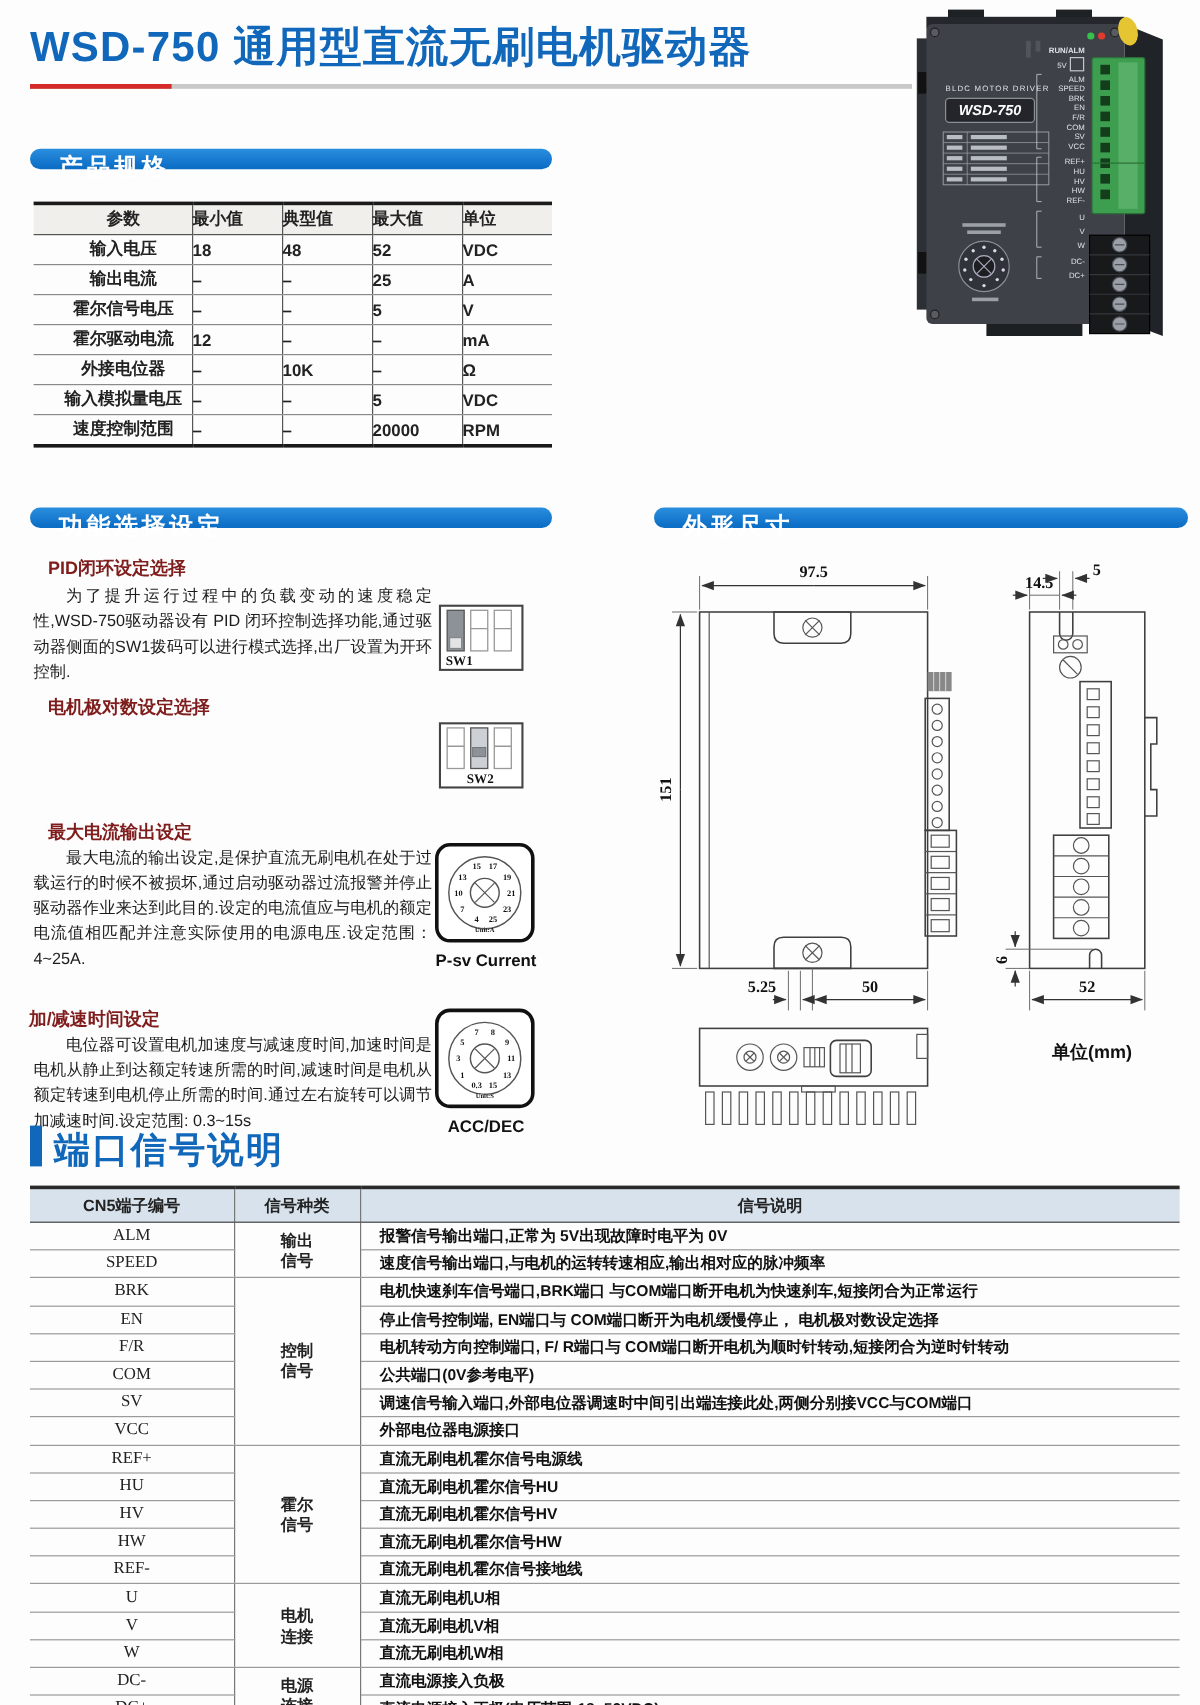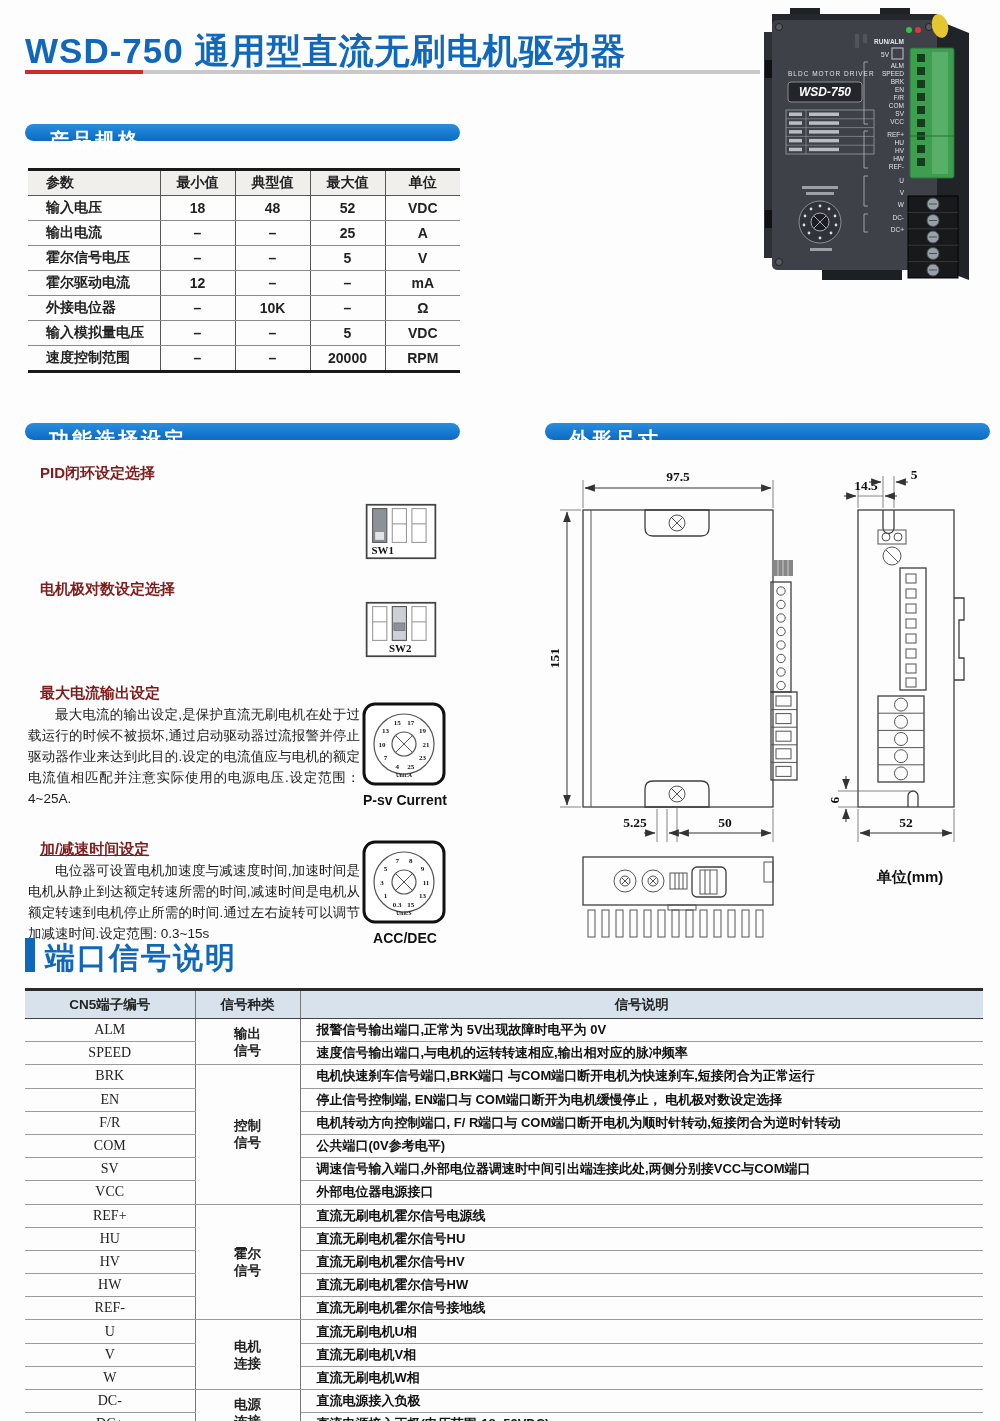--- a/index.html
+++ b/index.html
@@ -1,34 +1,34 @@
 <!DOCTYPE html>
 <html><head>
 <meta charset="utf-8">
 <style>
   html,body{margin:0;padding:0;background:#fff;}
   body{font-family:"Liberation Sans","DejaVu Sans",sans-serif;color:#222;}
   .page{position:relative;width:1000px;height:1421px;background:#fdfdfd;overflow:hidden;}
 
   
-  .title{position:absolute;left:25px;top:16px;font-size:35px;font-weight:800;color:#1168bb;letter-spacing:1px;margin-top:12px;}
+  .title{position:absolute;left:25px;top:16px;font-size:35px;font-weight:800;color:#1168bb;letter-spacing:1px;}
   .rule{position:absolute;left:25px;top:70px;width:735px;height:4px;background:#c9c9c9;}
   .rule .red{position:absolute;left:0;top:0;width:118px;height:4px;background:#d42a2a;}
 
   
   .banner{position:absolute;height:17px;border-radius:17px;background:linear-gradient(180deg,#2a8ede 0%,#0d6ec6 90%);
           color:#fff;font-size:20px;font-weight:700;line-height:33px;padding-left:24px;letter-spacing:3px;box-sizing:border-box;}
 
   
   .spec{position:absolute;left:28px;top:168px;width:432px;border-collapse:collapse;table-layout:fixed;font-size:14px;}
-  .spec th,.spec td{border-bottom:1px solid #8a8a8a;height:24px;padding:0;text-align:center;font-weight:600;}
+  .spec th,.spec td{border-bottom:1px solid #8a8a8a;height:24px;padding:0;text-align:left;font-weight:600;}
   .spec tr.hd th{border-top:3px solid #1a1a1a;border-bottom:1px solid #555;background:#f1efec;font-weight:700;}
   .spec tr:last-child td{border-bottom:3px solid #1a1a1a;}
   .spec th+th,.spec td+td{border-left:1px solid #555;}
-  .spec td:first-child,.spec th:first-child{text-align:left;padding-left:18px;}
+  .spec td:first-child,.spec th:first-child{text-align:center;padding-left:18px;}
 
   
   .fn-h{position:absolute;font-size:15px;font-weight:700;color:#7f1d1d;}
   .fn-p{position:absolute;width:332px;font-size:13.5px;line-height:21px;font-weight:500;color:#1c1c1c;text-indent:2em;text-align:justify;}
   .dip{position:absolute;width:72px;height:57px;}
   .swlabel{font-family:"Liberation Serif","DejaVu Serif",serif;font-weight:700;font-size:10px;fill:#111;}
   .dial{position:absolute;width:84px;height:84px;}
   .dialnum{font-family:"Liberation Serif","DejaVu Serif",serif;font-size:7px;font-weight:600;fill:#111;text-anchor:middle;}
   .dialunit{font-family:"Liberation Serif","DejaVu Serif",serif;font-size:5.5px;font-weight:600;fill:#111;text-anchor:middle;}
   .figlabel{position:absolute;width:110px;text-align:center;font-size:14px;font-weight:700;color:#111;}
@@ -265,20 +265,21 @@
           <td>–</td>
           <td>20000</td>
           <td>RPM</td>
         </tr>
   </tbody>
     </table>
 
   <div class="banner" style="left:25px;top:423px;width:435px;">功能选择设定</div>
 
   <div class="fn-h" style="left:40px;top:464px;">PID闭环设定选择</div>
+  <div class="fn-p" style="left:28px;top:486px;">为了提升运行过程中的负载变动的速度稳定性,WSD-750驱动器设有 PID 闭环控制选择功能,通过驱动器侧面的SW1拨码可以进行模式选择,出厂设置为开环控制.</div>
   <svg class="dip" style="left:365px;top:503px;" viewBox="0 0 66 52">
     <rect x="1.5" y="1.5" width="63" height="49" fill="#fff" stroke="#444" stroke-width="1.6"></rect>
     <rect x="7" y="5" width="13" height="31" fill="#8d9298" stroke="#555"></rect>
     <rect x="9" y="26" width="9" height="8" fill="#e2e4e6" stroke="#777" stroke-width="0.6"></rect>
     <rect x="25" y="5" width="13" height="31" fill="#fff" stroke="#999"></rect>
       <line x1="25" y1="19" x2="38" y2="19" stroke="#999"></line>
     <rect x="43" y="5" width="13" height="31" fill="#fff" stroke="#999"></rect>
       <line x1="43" y1="19" x2="56" y2="19" stroke="#999"></line>
     <text x="6" y="47" class="swlabel">SW1</text>
   </svg>
@@ -310,21 +311,21 @@
     <text x="35.2" y="66.5" class="dialnum">4</text>
     <text x="48.8" y="22.5" class="dialnum">17</text>
     <text x="60.6" y="31" class="dialnum">19</text>
     <text x="64" y="44.5" class="dialnum">21</text>
     <text x="60.6" y="58" class="dialnum">23</text>
     <text x="48.8" y="66.5" class="dialnum">25</text>
     <text x="42" y="75" class="dialunit">Unit:A</text>
   </svg>
   <div class="figlabel" style="left:350px;top:792px;">P-sv Current</div>
 
-  <div class="fn-h" style="left:40px;top:840px;text-decoration:underline;">加/减速时间设定</div>
+  <div class="fn-h" style="left:24px;top:840px;">加/减速时间设定</div>
   <div class="fn-p" style="left:28px;top:860px;">电位器可设置电机加速度与减速度时间,加速时间是电机从静止到达额定转速所需的时间,减速时间是电机从额定转速到电机停止所需的时间.通过左右旋转可以调节加减速时间.设定范围: 0.3~15s</div>
   <svg class="dial" style="left:362px;top:840px;" viewBox="0 0 84 84">
     <rect x="2" y="2" width="80" height="80" rx="11" fill="#fff" stroke="#111" stroke-width="3"></rect>
     <circle cx="42" cy="42" r="30" fill="none" stroke="#555" stroke-width="1.2"></circle>
     <circle cx="42" cy="42" r="12" fill="none" stroke="#555" stroke-width="1.2"></circle>
     <line x1="34" y1="34" x2="50" y2="50" stroke="#555"></line>
       <line x1="34" y1="50" x2="50" y2="34" stroke="#555"></line>
     <text x="35.2" y="22.5" class="dialnum">7</text>
     <text x="23.4" y="31" class="dialnum">5</text>
     <text x="20" y="44.5" class="dialnum">3</text>

